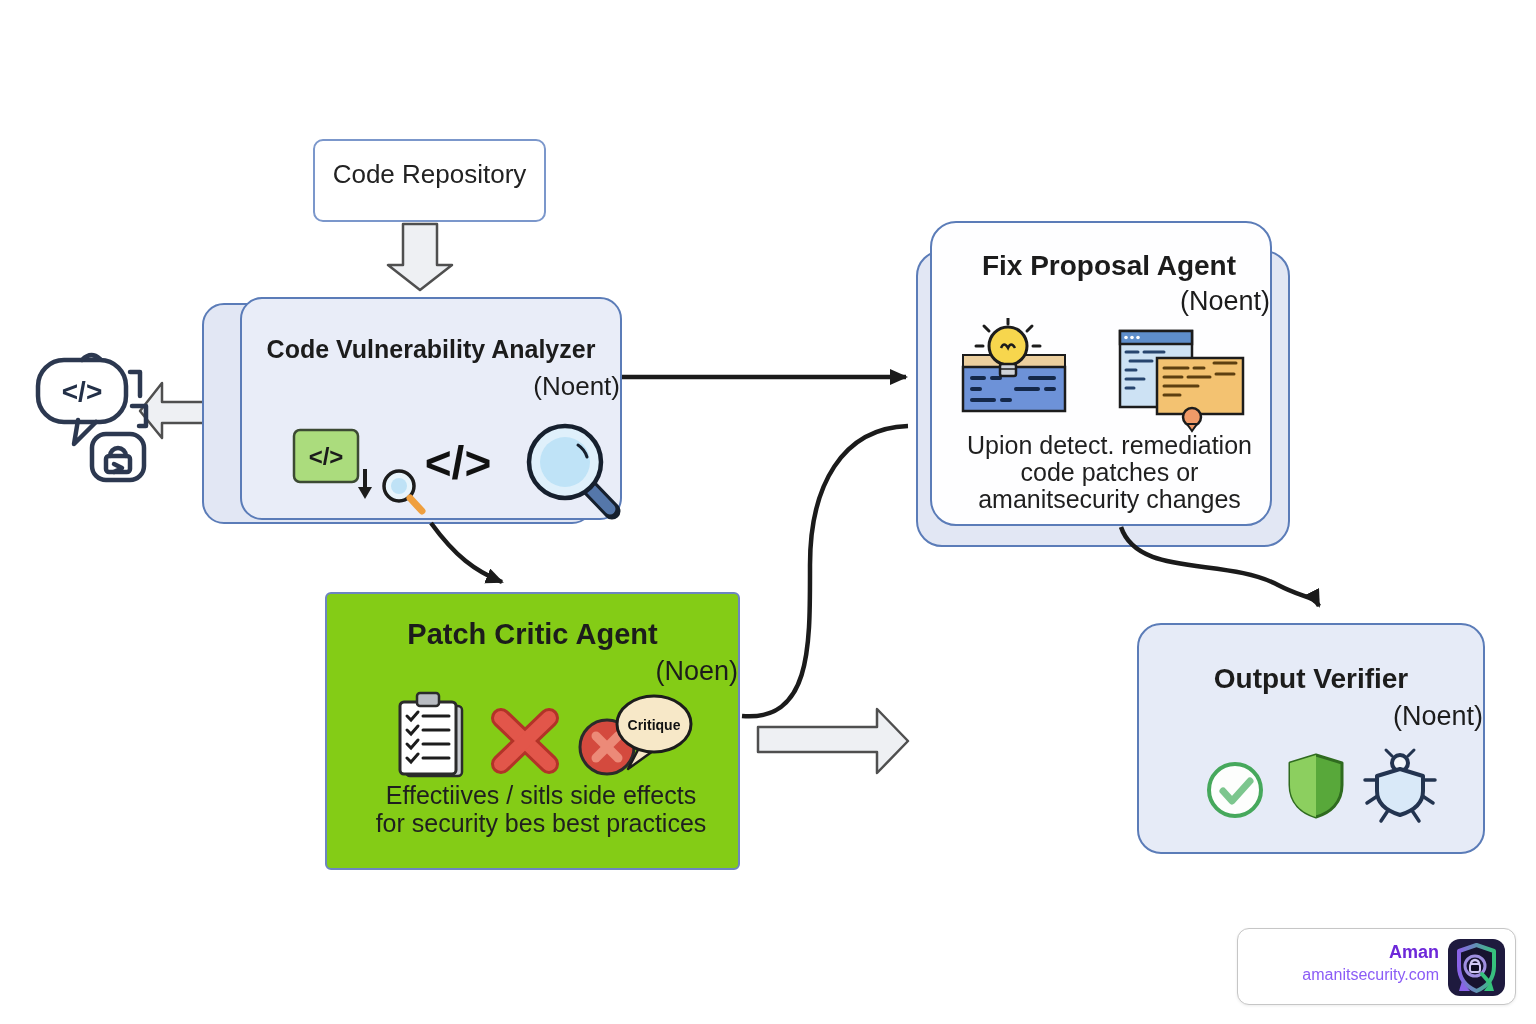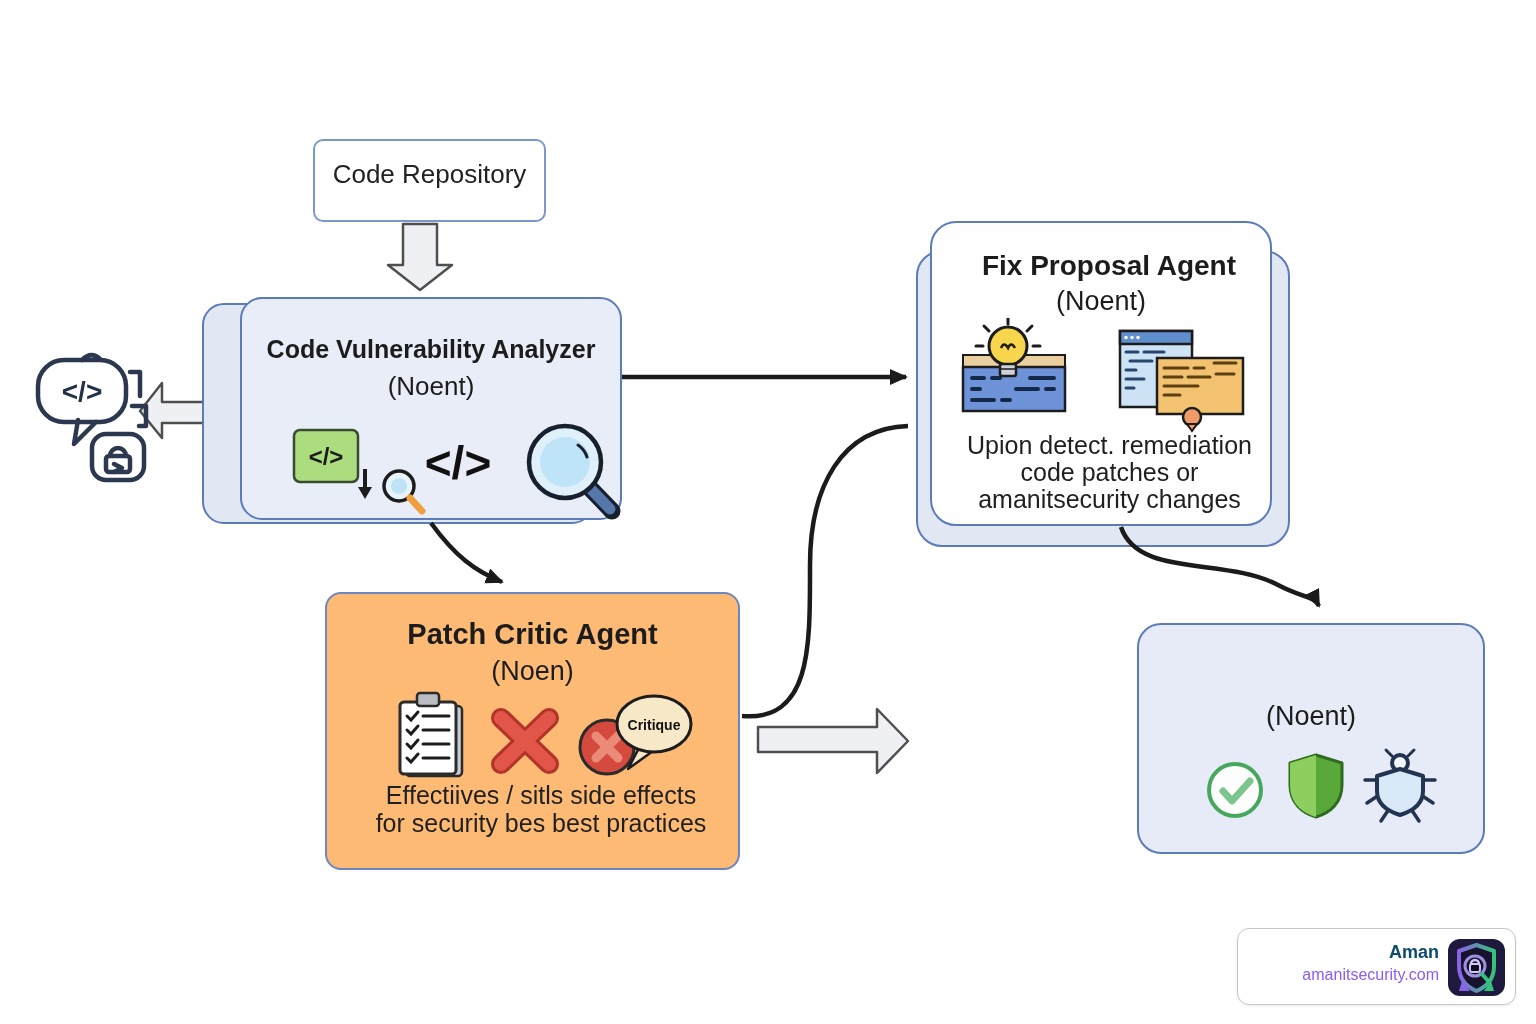--- a/index.html
+++ b/index.html
@@ -10,31 +10,31 @@
   .under{z-index:0;} .over{z-index:3;}
   .box{position:absolute;box-sizing:border-box;z-index:1;}
   .rounded{border:2.5px solid #5b7cb8;border-radius:24px;}
   #repo-box{left:313px;top:139px;width:233px;height:83px;border:2px solid #7b97cb;border-radius:10px;
             background:#fff;}
   #repo-box .lbl{line-height:67px;text-align:center;font-size:26px;color:#222;}
   #analyzer-back{left:202px;top:303px;width:392px;height:221px;background:#e2e7f4;border-radius:22px;}
   #analyzer-main{left:240px;top:297px;width:382px;height:223px;background:#e9edf8;border-radius:22px;z-index:2;}
   #fix-back{left:916px;top:250px;width:374px;height:297px;background:#e2e7f4;border-radius:26px;}
   #fix-main{left:930px;top:221px;width:342px;height:305px;background:#fefeff;border-radius:26px;z-index:2;}
-  #critic-box{left:325px;top:592px;width:415px;height:278px;background:#fdba74;border:2.5px solid #6d85c1;
-              border-radius:16px;z-index:2;}
+  #critic-box{left:325px;top:592px;width:415px;height:278px;background:#84cc16;border:2.5px solid #6d85c1;
+              border-radius:6px;z-index:2;}
   #verifier-box{left:1137px;top:623px;width:348px;height:231px;background:#e6ebf7;border-radius:24px;z-index:2;}
   .title{position:absolute;left:0;right:0;text-align:center;font-weight:bold;white-space:nowrap;}
-  .subtitle{position:absolute;left:0;right:0;text-align:center;font-weight:normal;}
+  .subtitle{position:absolute;left:0;right:0;text-align:right;font-weight:normal;}
   .caption{position:absolute;left:0;right:0;text-align:center;font-size:25px;line-height:27px;color:#1f1f1f;padding-left:17px;}
   .icons{position:absolute;}
   #aman-card{left:1237px;top:928px;width:279px;height:77px;background:#fff;border:1.5px solid #c6c6c6;
              border-radius:12px;box-shadow:0 1px 3px rgba(0,0,0,.08);z-index:1;}
   #aman-card .txt{position:absolute;right:76px;top:13px;text-align:right;}
-  #aman-card .name{font-size:18px;font-weight:bold;color:#0c4a6e;}
+  #aman-card .name{font-size:18px;font-weight:bold;color:#6d28d9;}
   #aman-card .site{font-size:16px;color:#8b5cf6;margin-top:3px;}
   #aman-logo{position:absolute;right:10px;top:10px;width:57px;height:57px;border-radius:12px;background:#1e1a3e;}
   #left-icon{position:absolute;left:30px;top:348px;z-index:1;}
 </style>
 </head>
 <body>
 
 <div id="stage">
 
   <svg class="layer under" width="1536" height="1024">
@@ -195,20 +195,21 @@
         <circle cx="238" cy="99" r="9" fill="#f09a68" stroke="#1c1c1c" stroke-width="2.5"></circle>
         <path d="M233,106 L238,113 L243,106 Z" fill="#f09a68" stroke="#1c1c1c" stroke-width="2"></path>
       </g>
     </svg>
     <div class="caption" style="top:209px;">Upion detect. remediation</div>
     <div class="caption" style="top:236px;">code patches or</div>
     <div class="caption" style="top:263px;">amanitsecurity changes</div>
   </div>
 
   <div class="box rounded" id="verifier-box">
+    <div class="title" style="top:38px;font-size:28px;">Output Verifier</div>
     <div class="subtitle" style="top:76px;font-size:27px;">(Noent)</div>
     <svg class="icons" style="left:60px;top:122px;" width="250" height="80" viewBox="0 0 250 80">
       <g>
         <circle cx="36" cy="43" r="26" fill="#fdfefd" stroke="#46a85c" stroke-width="4"></circle>
         <path d="M24,44 l9,10 l18,-20" fill="none" stroke="#7cc68e" stroke-width="7" stroke-linecap="round" stroke-linejoin="round"></path>
       </g>
       <g>
         <path d="M117,8 L143,16 V38 C143,56 131,66 117,70 C103,66 91,56 91,38 V16 Z" fill="#58a83a" stroke="#2f6b1f" stroke-width="3" stroke-linejoin="round"></path>
         <path d="M117,8 L91,16 V38 C91,56 103,66 117,70 Z" fill="#8ccf5f"></path>
       </g>

